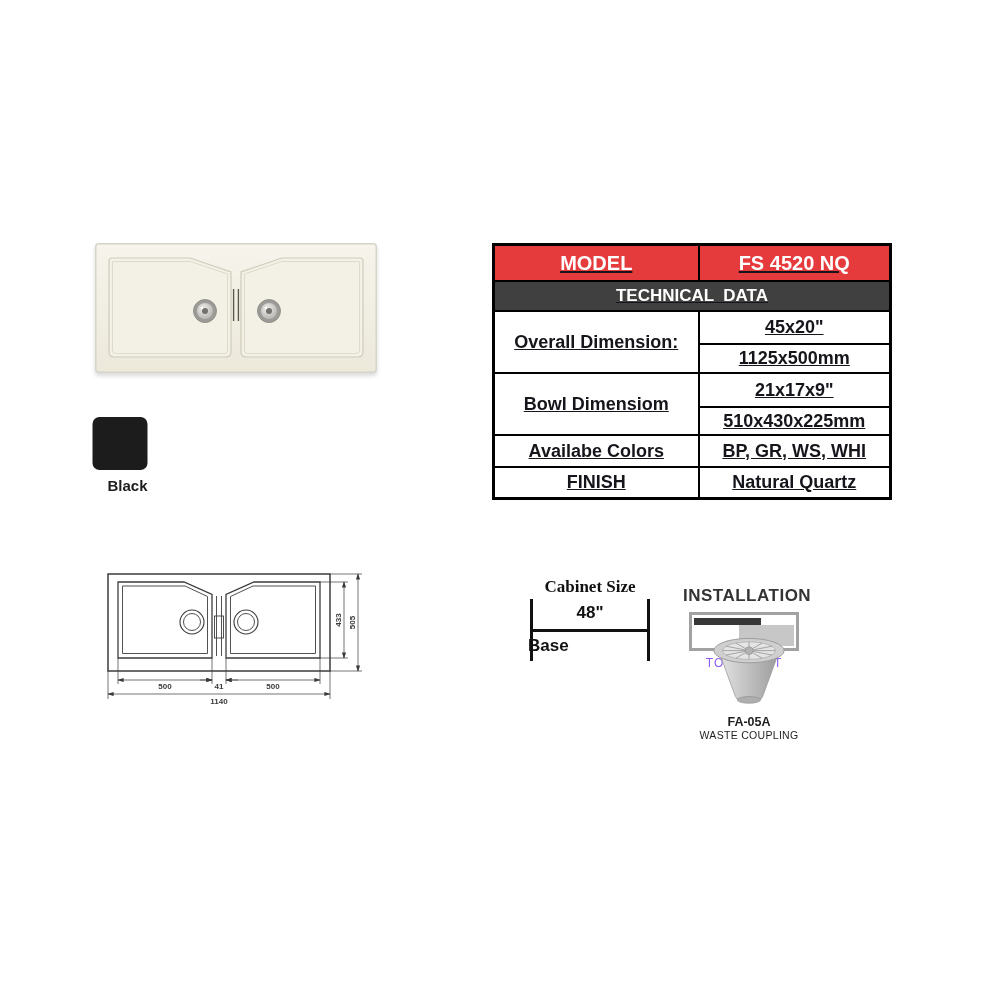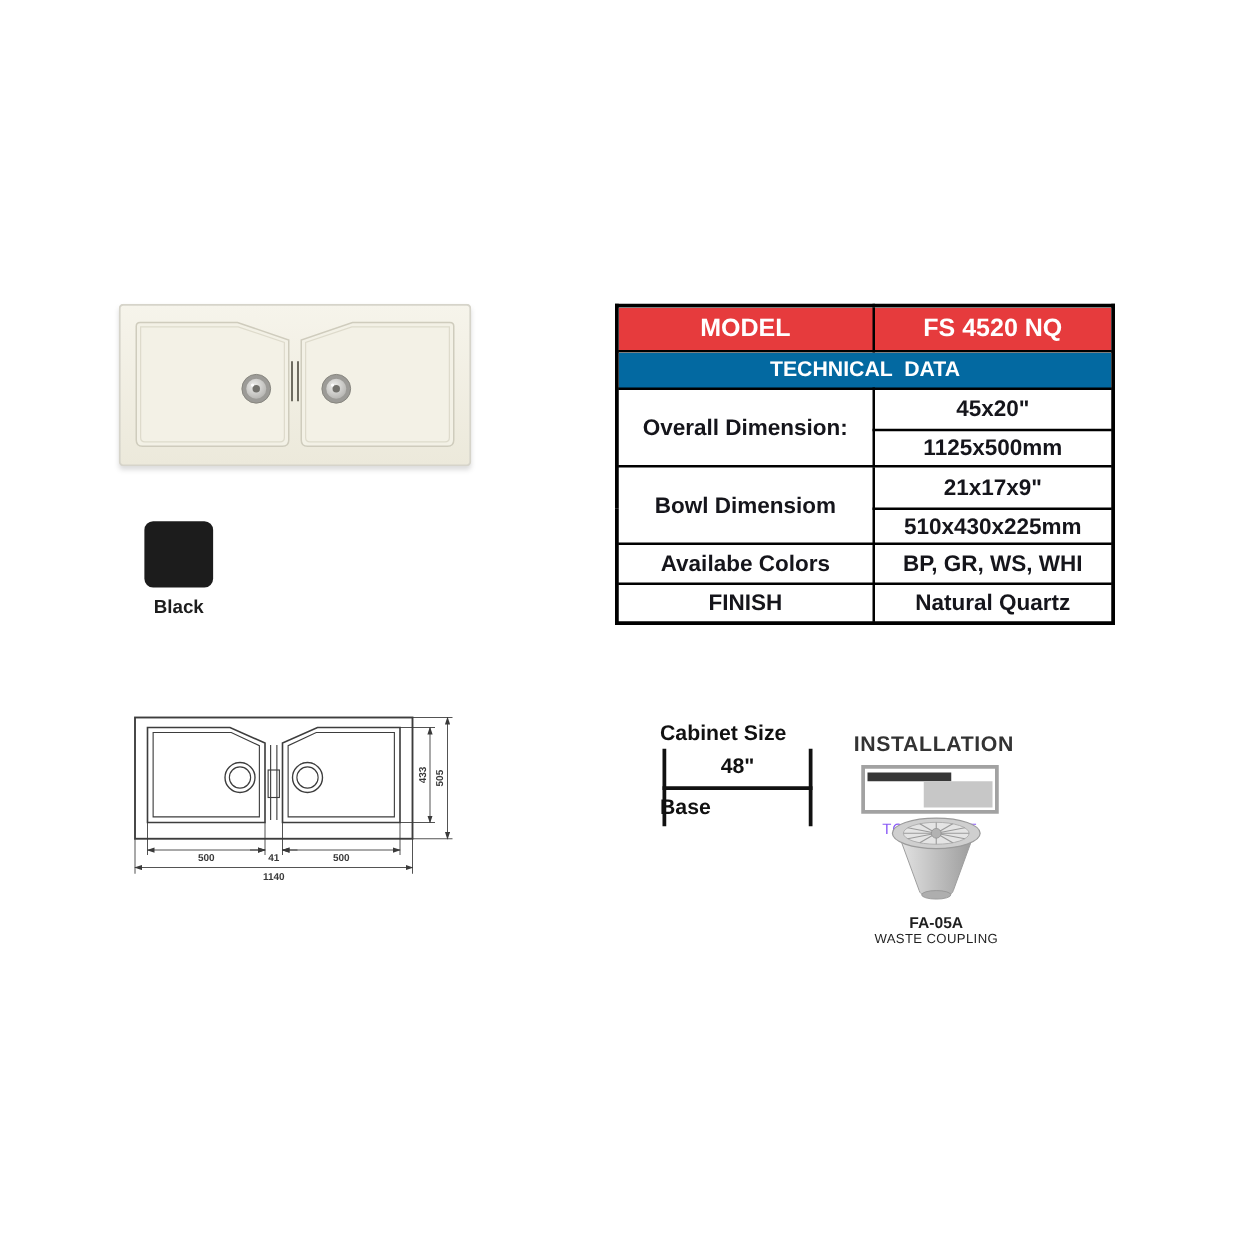--- a/index.html
+++ b/index.html
@@ -6,66 +6,66 @@
   .page{
     position:relative;width:1000px;height:1000px;background:#ffffff;overflow:hidden;
     font-family:"Liberation Sans",sans-serif;color:#15151b;
   }
 
   
   .photo-svg{position:absolute;left:95px;top:243px;width:282px;height:130px;
     filter:drop-shadow(0 3px 2px rgba(0,0,0,.14));}
 
   
-  .swatch-item{position:absolute;top:417px;transform:translateX(-50%);text-align:center;margin-left:23px;}
+  .swatch-item{position:absolute;top:417px;transform:translateX(-50%);text-align:right;}
   .swatch{width:55px;height:53px;margin:0 auto;}
   .swatch-black{background:#1c1c1c;border-radius:7px;}
   .swatch-grey{background:linear-gradient(135deg,#d0d0d0,#b7b7b7);border-radius:4px;}
   .swatch-wheat{
     background-color:#cbcac5;border-radius:4px;
     background-image:radial-gradient(#a9a8a2 1px,transparent 1.4px),
                      radial-gradient(#b7b6b0 1px,transparent 1.4px);
     background-size:7px 7px,11px 11px;background-position:0 0,4px 5px;}
   .swatch-white{background:#ffffff;border:2px solid #2d2d2d;border-radius:9px;box-sizing:border-box;}
   .swatch-label{margin-top:7px;font-size:15px;font-weight:600;color:#1d1d1d;white-space:nowrap;}
 
   
   .spec-table{position:absolute;left:492px;top:243px;width:397px;border-collapse:collapse;
-    table-layout:fixed;border:3px solid #000;background:#fff;}
+    table-layout:fixed;border:3px solid #000;background:#fff;text-decoration:underline;}
   .spec-table td{border:2px solid #000;text-align:center;vertical-align:middle;
     font-weight:bold;font-size:18px;color:#15151b;padding:0;overflow:hidden;}
   .row-model td{background:#e63b3d;color:#fff;font-size:20px;height:34px;}
-  .row-tech td{background:#0369a1;color:#fff;font-size:17px;height:28px;white-space:pre;}
+  .row-tech td{background:#404040;color:#fff;font-size:17px;height:28px;white-space:pre;}
   .h33{height:31px}.h29{height:27px}.h34{height:32px}.h28{height:26px}.h32{height:30px}.h31{height:29px}
 
   
   .drawing-svg{position:absolute;left:100px;top:558px;width:275px;height:155px;}
   .drawing-svg text{font-family:"Liberation Sans",sans-serif;font-size:8px;font-weight:bold;fill:#3a3a3a;}
 
   
   .cabinet{position:absolute;left:528px;top:577px;width:124px;height:88px;}
-  .cabinet-title{font-size:17px;font-weight:600;color:#111;}
+  .cabinet-title{text-align:center;font-size:17px;font-weight:600;color:#111;font-family:Liberation Serif, serif;}
   .cab-bar-left,.cab-bar-right{position:absolute;top:22px;width:3px;height:62px;background:#111;}
   .cab-bar-left{left:2px;}
   .cab-bar-right{right:2px;}
   .cab-hline{position:absolute;top:52px;left:2px;right:2px;height:3px;background:#111;}
   .cab-size{position:absolute;top:26px;left:0;right:0;text-align:center;font-size:17px;font-weight:600;color:#111;}
   .cab-base{position:absolute;top:59px;left:0;right:0;font-size:17px;font-weight:600;color:#111;}
 
   
   .installation{position:absolute;left:683px;top:586px;width:122px;text-align:center;}
   .inst-title{font-size:17px;font-weight:bold;color:#333;letter-spacing:.5px;}
   .inst-diagram{position:relative;margin:6px auto 0;width:104px;height:33px;
     border:3px solid #a2a2a2;background:#fff;}
   .inst-dark-bar{position:absolute;left:2px;top:3px;width:64%;height:7px;background:#373737;}
   .inst-grey-block{position:absolute;right:2px;top:10px;bottom:2px;width:53%;background:#c7c7c7;}
   .inst-method{margin-top:5px;font-size:12px;font-weight:normal;color:#8b5cf6;letter-spacing:1px;}
 
   
-  .waste{position:absolute;left:690px;top:652px;width:118px;text-align:center;}
+  .waste{position:absolute;left:690px;top:636px;width:118px;text-align:center;}
   .waste-svg{width:100px;height:78px;display:block;margin:0 auto;}
   .waste-model{font-size:12.5px;font-weight:bold;color:#1f1f1f;margin-top:1px;}
   .waste-label{font-size:10.5px;font-weight:normal;color:#1f1f1f;letter-spacing:.3px;}
 </style>
 </head>
 <body>
 
 <div class="page">
 
   <svg class="photo-svg" viewBox="0 0 282 130">

